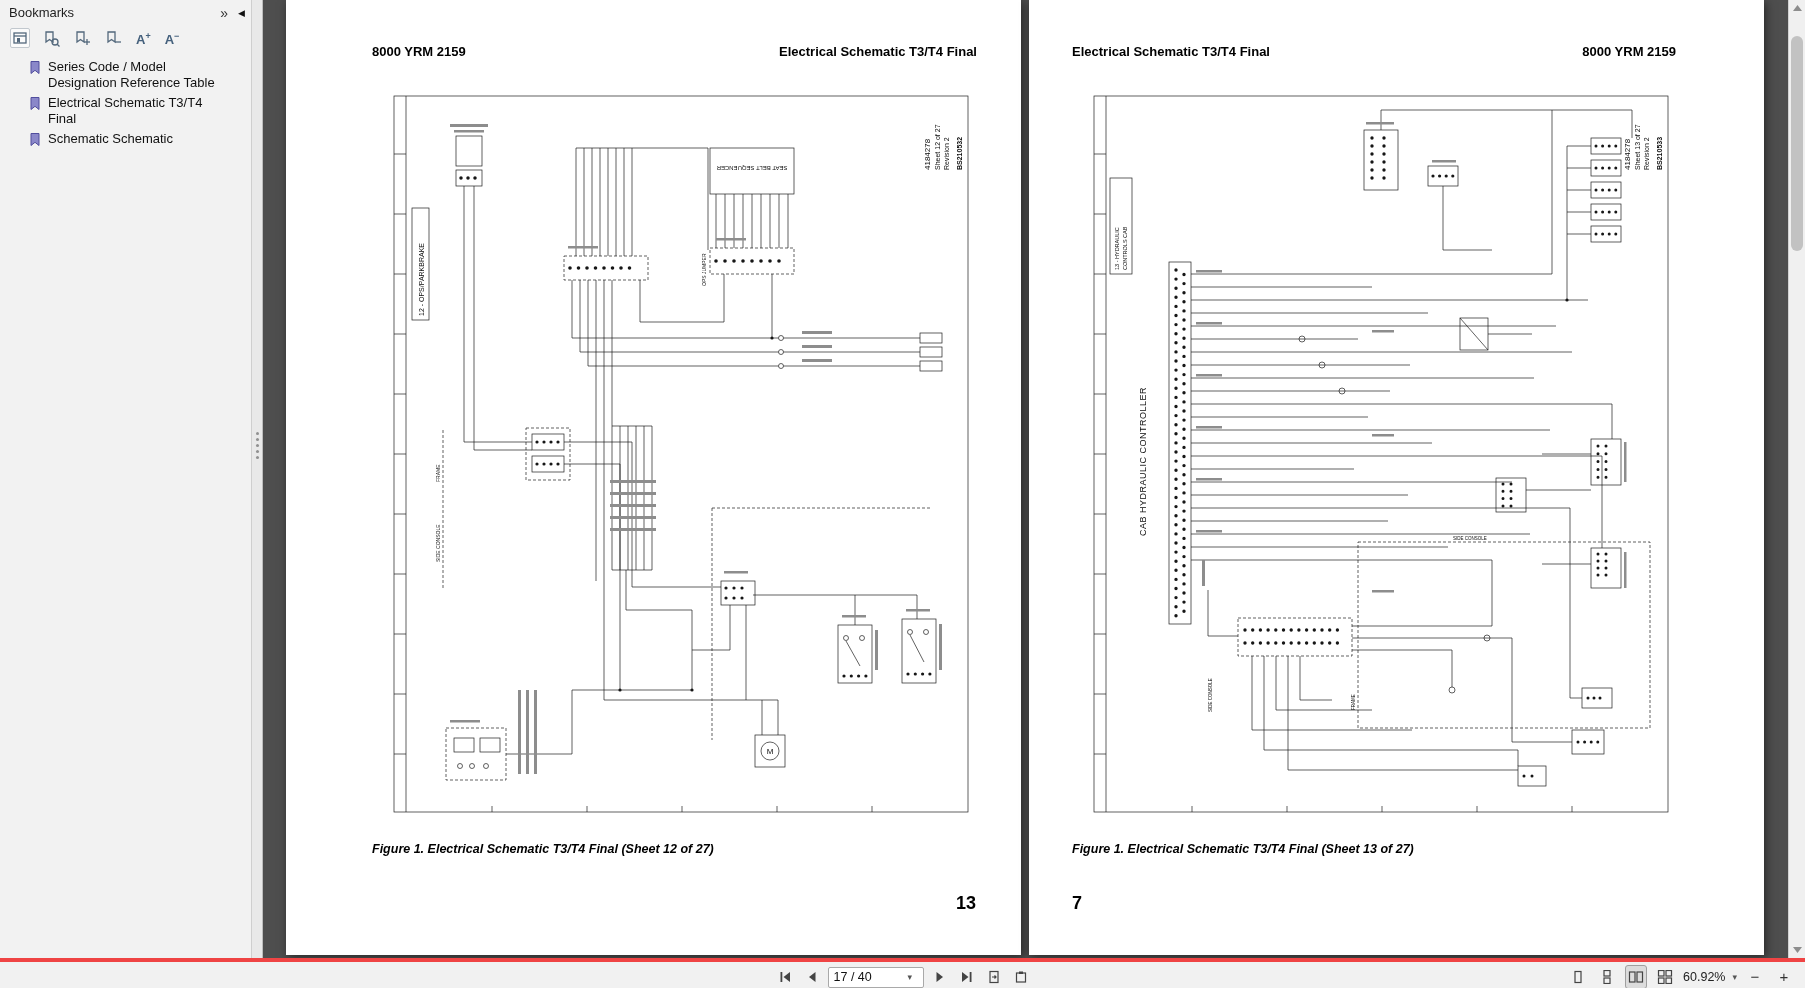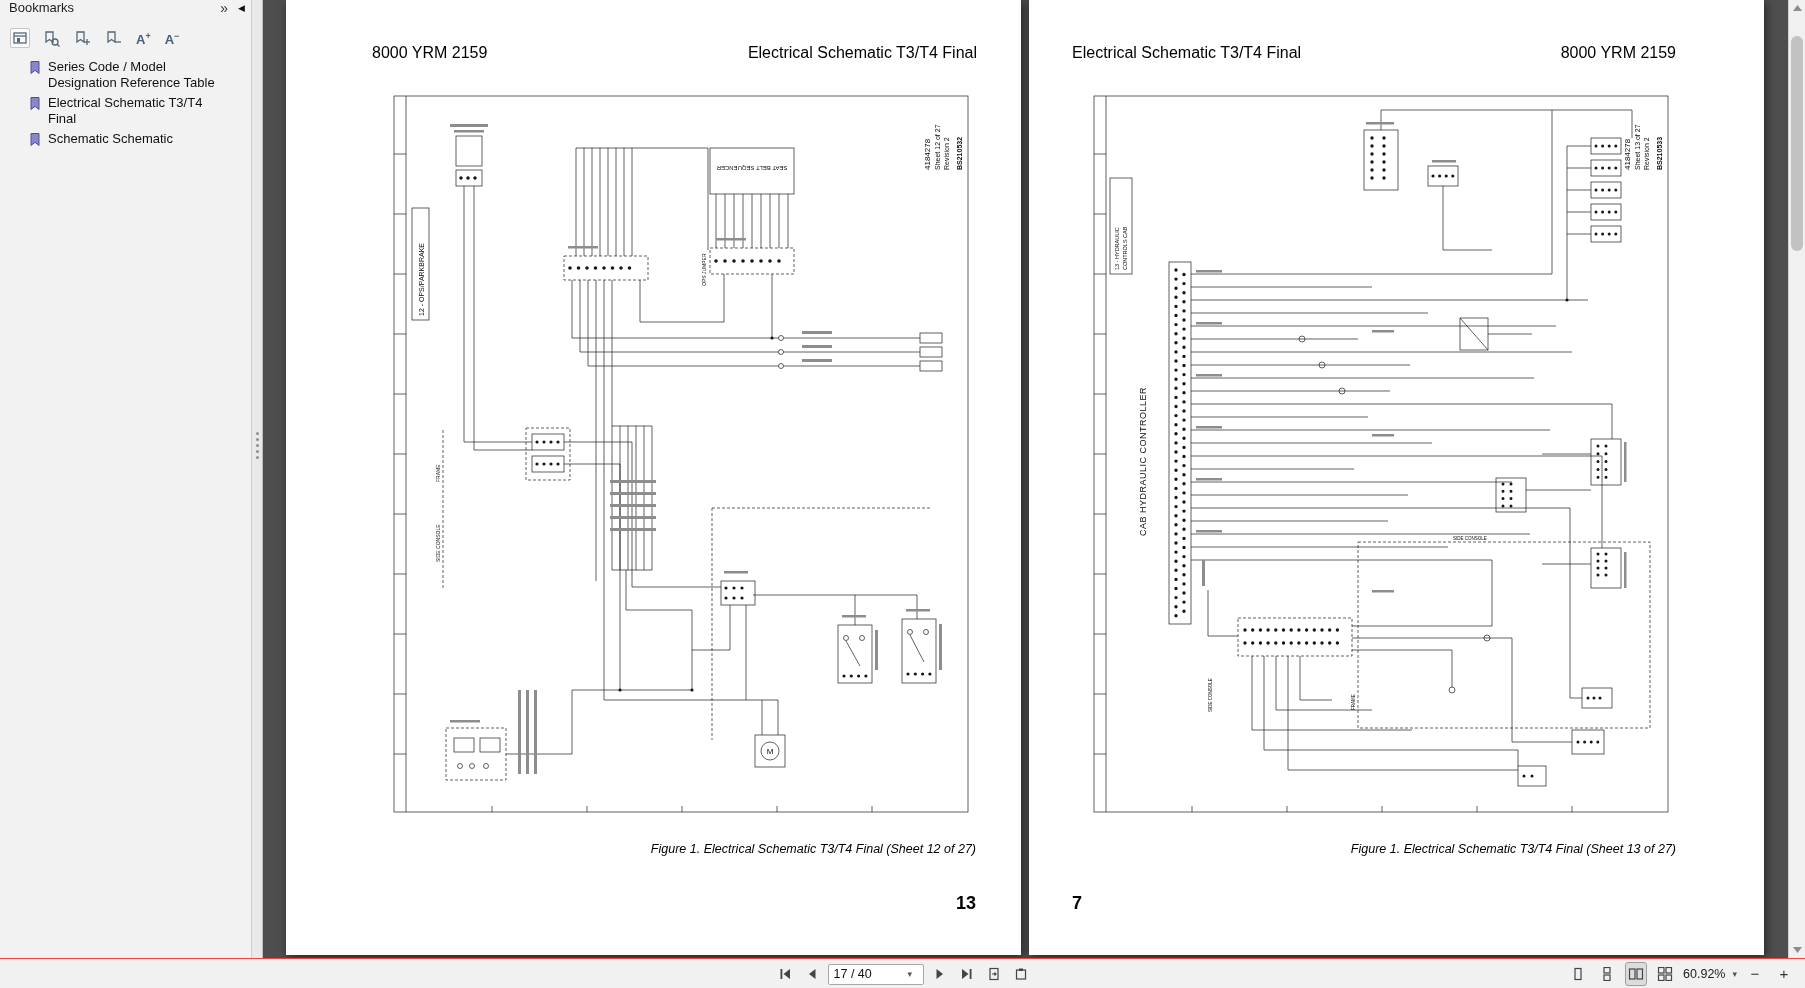--- a/index.html
+++ b/index.html
@@ -1,21 +1,21 @@
 <!DOCTYPE html>
 <html><head>
 <meta charset="utf-8">
 <style>
   *{box-sizing:border-box;margin:0;padding:0}
   html,body{width:1805px;height:988px}
   body{font-family:"Liberation Sans",sans-serif;background:#4e4e4e;overflow:hidden;position:relative}
 
   
   .sidebar{position:absolute;left:0;top:0;width:252px;height:958px;background:#f2f2f2;border-right:1px solid #cfcfcf;z-index:3}
-  .sb-header{height:25px;display:flex;align-items:flex-start;justify-content:space-between;padding:0 6px 0 9px;font-size:13px;color:#1e1e1e}
+  .sb-header{height:25px;display:flex;align-items:center;justify-content:space-between;padding:0 6px 0 9px;font-size:13px;color:#1e1e1e}
   .sb-hdr-icons{display:flex;align-items:center;gap:10px}
   .sb-chevrons{font-size:14px;color:#333;cursor:pointer}
   .sb-arrow{font-size:9px;color:#111;cursor:pointer}
   .sb-tools{display:flex;align-items:center;gap:12px;padding:3px 8px 7px 10px}
   .tbtn{background:none;border:none;display:flex;align-items:center;justify-content:center;cursor:pointer;padding:1px;color:#53687c}
   .tbtn.first{border:1px solid #c2c8ce;background:#fbfbfb;border-radius:2px}
   .atext{font-size:13px;font-weight:bold;color:#44607c;line-height:12px}
   .atext sup{font-size:9px}
   .bm-list{list-style:none;padding:2px 20px}
   .bm-item{display:flex;align-items:flex-start;gap:6px;padding:2px 4px 2px 8px;font-size:13px;color:#111;cursor:pointer}
@@ -25,29 +25,29 @@
   
   .splitter{position:absolute;left:252px;top:0;width:11px;height:958px;background:#e9e9e9;border-right:1px solid #bdbdbd;z-index:3;cursor:col-resize}
   .splitter .dots{position:absolute;left:4px;top:432px;width:3px;height:3px;border-radius:50%;background:#909090;
     box-shadow:0 6px 0 #909090,0 12px 0 #909090,0 18px 0 #909090,0 24px 0 #909090}
 
   
   .viewer{position:absolute;left:263px;top:0;width:1525px;height:958px;background:#4e4e4e;overflow:hidden}
   .page{position:absolute;top:0;width:735px;height:955px;background:#ffffff;box-shadow:2px 2px 9px rgba(0,0,0,.5)}
   .page-left{left:23px}
   .page-right{left:766px}
-  .ph{position:absolute;top:44px;font-size:16px;font-weight:normal;color:#000;white-space:nowrap}
+  .ph{position:absolute;top:44px;font-size:13px;font-weight:bold;color:#000;white-space:nowrap}
   .page-left .ph-l{left:86px}
   .page-left .ph-r{right:44px}
   .page-right .ph-l{left:43px}
   .page-right .ph-r{right:88px}
   svg.schematic{position:absolute;top:90px;width:604px;height:734px;background:#fff}
   .page-left svg.schematic{left:86px}
   .page-right svg.schematic{left:43px}
-  .caption{position:absolute;top:842px;width:604px;text-align:right;font-weight:normal;font-style:italic;font-size:12.5px;color:#000}
+  .caption{position:absolute;top:842px;width:604px;text-align:left;font-weight:bold;font-style:italic;font-size:12.5px;color:#000}
   .page-left .caption{left:86px}
   .page-right .caption{left:43px}
   .pagenum{position:absolute;top:893px;font-size:18px;font-weight:bold;color:#000}
   .page-left .pagenum{right:45px}
   .page-right .pagenum{left:43px}
 
   
   svg.schematic{font-family:"Liberation Sans",sans-serif}
   svg .w{fill:none;stroke:#1e1e1e;stroke-width:.7}
   svg .wd{stroke-dasharray:3 2}
@@ -56,21 +56,21 @@
   svg .jd{fill:#161616;stroke:none}
   svg .lbl{fill:#0c0c0c;stroke:none}
 
   
   .vscroll{position:absolute;right:0;top:0;width:17px;height:958px;background:#f0f0f0;border-left:1px solid #d2d2d2;z-index:3}
   .vthumb{position:absolute;left:2px;top:36px;width:12px;height:215px;background:#c2c2c2;border-radius:6px;cursor:pointer}
   .sarrow{position:absolute;left:0;width:17px;height:16px;display:flex;align-items:center;justify-content:center;cursor:pointer}
   .sarrow.up{top:0}.sarrow.down{bottom:0}
 
   
-  .toolbar{position:absolute;left:0;bottom:0;width:1805px;height:30px;background:#f1f1f1;border-top:1px solid #ef4444;z-index:5}
+  .toolbar{position:absolute;left:0;bottom:0;width:1805px;height:30px;background:#f1f1f1;border-top:4px solid #ef4444;z-index:5}
   .tb-center{position:absolute;left:50%;top:0;height:30px;transform:translateX(-50%);display:flex;align-items:center;gap:5px}
   .tb-right{position:absolute;right:10px;top:0;height:30px;display:flex;align-items:center;gap:7px}
   .tb-btn{min-width:22px;height:24px;border:1px solid transparent;background:transparent;display:flex;align-items:center;justify-content:center;cursor:pointer;border-radius:3px;padding:0 2px}
   .tb-btn.active-view{background:#dcdcdc;border-color:#9f9f9f}
   .page-box{display:flex;align-items:center;background:#fff;border:1px solid #a9a9a9;height:21px;width:96px;padding:0 5px;border-radius:2px}
   .page-box input{border:none;outline:none;width:74px;font-size:12.5px;font-family:inherit;color:#111;background:transparent}
   .caret{font-size:9px;color:#555;cursor:pointer}
   .zoom-text{font-size:12.5px;color:#222}
   .zchar{font-size:15px;color:#333;line-height:14px}
 </style>

